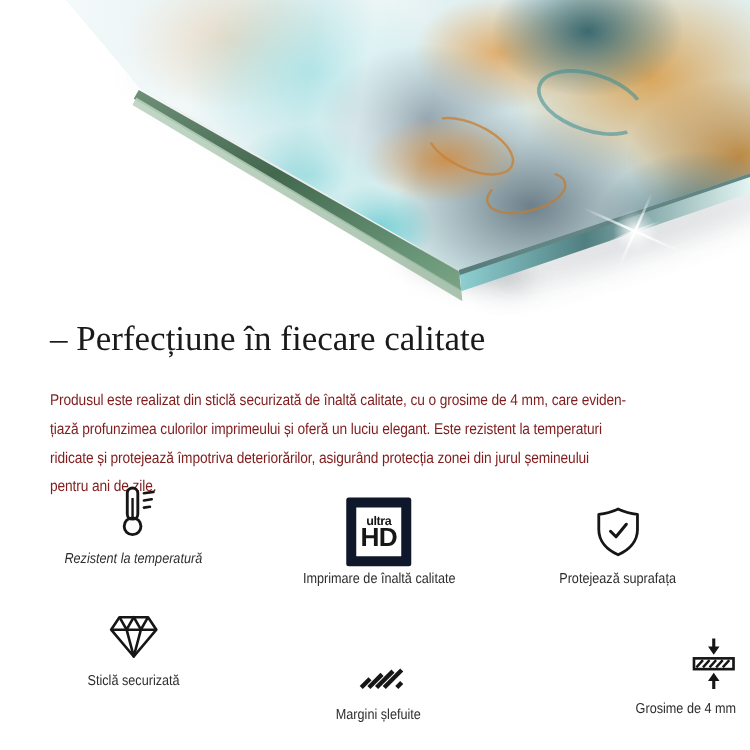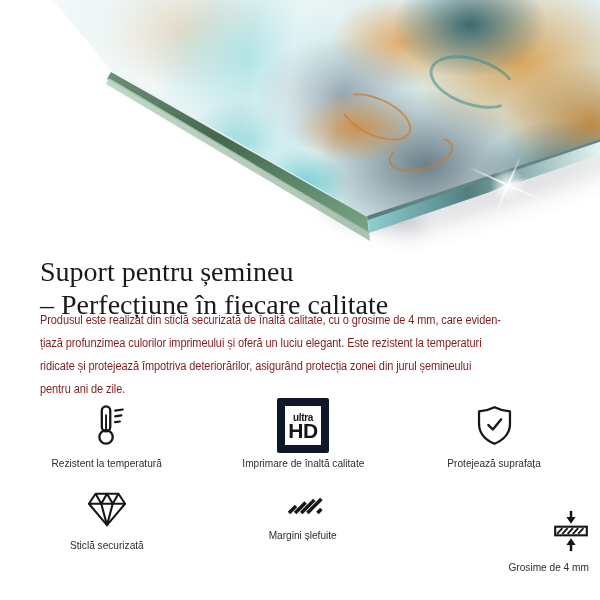--- a/index.html
+++ b/index.html
@@ -86,22 +86,22 @@
   }
   .desc{position:absolute;left:40px;top:309px;z-index:10;color:#7f1d1d;}
   .pline{font-size:12.5px;line-height:23px;letter-spacing:-.1px;white-space:nowrap;
     transform:scaleX(.88);transform-origin:left center;}
   
   .feat{position:absolute;width:200px;display:flex;flex-direction:column;align-items:center;z-index:10;}
   .feat .icon-box{height:50px;display:flex;align-items:center;justify-content:center;}
   .feat.row2 .icon-box{height:46px;}
   .feat .label{margin-top:7px;font-size:11.5px;color:#2d2d2d;white-space:nowrap;
     transform:scaleX(.88);transform-origin:center;}
-  .f1{left:7px;top:400px;} .f2{left:203px;top:400px;} .f3{left:394px;top:400px;}
-  .f4{left:7px;top:486px;} .f5{left:203px;top:476px;} .f6{left:394px;top:508px;align-items:flex-end;}
+  .f1{left:7px;top:384px;font-style:italic;} .f2{left:203px;top:400px;} .f3{left:394px;top:400px;}
+  .f4{left:7px;top:486px;} .f5{left:203px;top:513px;} .f6{left:394px;top:508px;align-items:flex-end;}
   svg.ic{display:block;}
   .uhd{width:36px;height:39px;border:8px solid #0f172a;border-radius:2px;
     display:flex;flex-direction:column;align-items:center;justify-content:center;color:#161616;}
   .uhd .t1{font-size:10px;font-weight:bold;line-height:11px;letter-spacing:-.3px;}
   .uhd .t2{font-size:21px;font-weight:bold;line-height:15px;letter-spacing:-.5px;}
 </style>
 </head>
 <body>
 
 <div class="hero">
@@ -119,21 +119,20 @@
   <div class="edge-right"></div>
   <div class="sheen"></div>
   <div class="sparkle">
     <div class="ray r1"></div>
     <div class="ray r2"></div>
     <div class="ray r3"></div>
   </div>
 </div>
 
 <h1 class="title">
-  <span style="display:block">Suport pentru șemineu</span>
   <span style="display:block">– Perfecțiune în fiecare calitate</span>
 </h1>
 
 <div class="desc">
   <div class="pline">Produsul este realizat din sticlă securizată de înaltă calitate, cu o grosime de 4 mm, care eviden-</div>
   <div class="pline">țiază profunzimea culorilor imprimeului și oferă un luciu elegant. Este rezistent la temperaturi</div>
   <div class="pline">ridicate și protejează împotriva deteriorărilor, asigurând protecția zonei din jurul șemineului</div>
   <div class="pline">pentru ani de zile.</div>
 </div>
 

